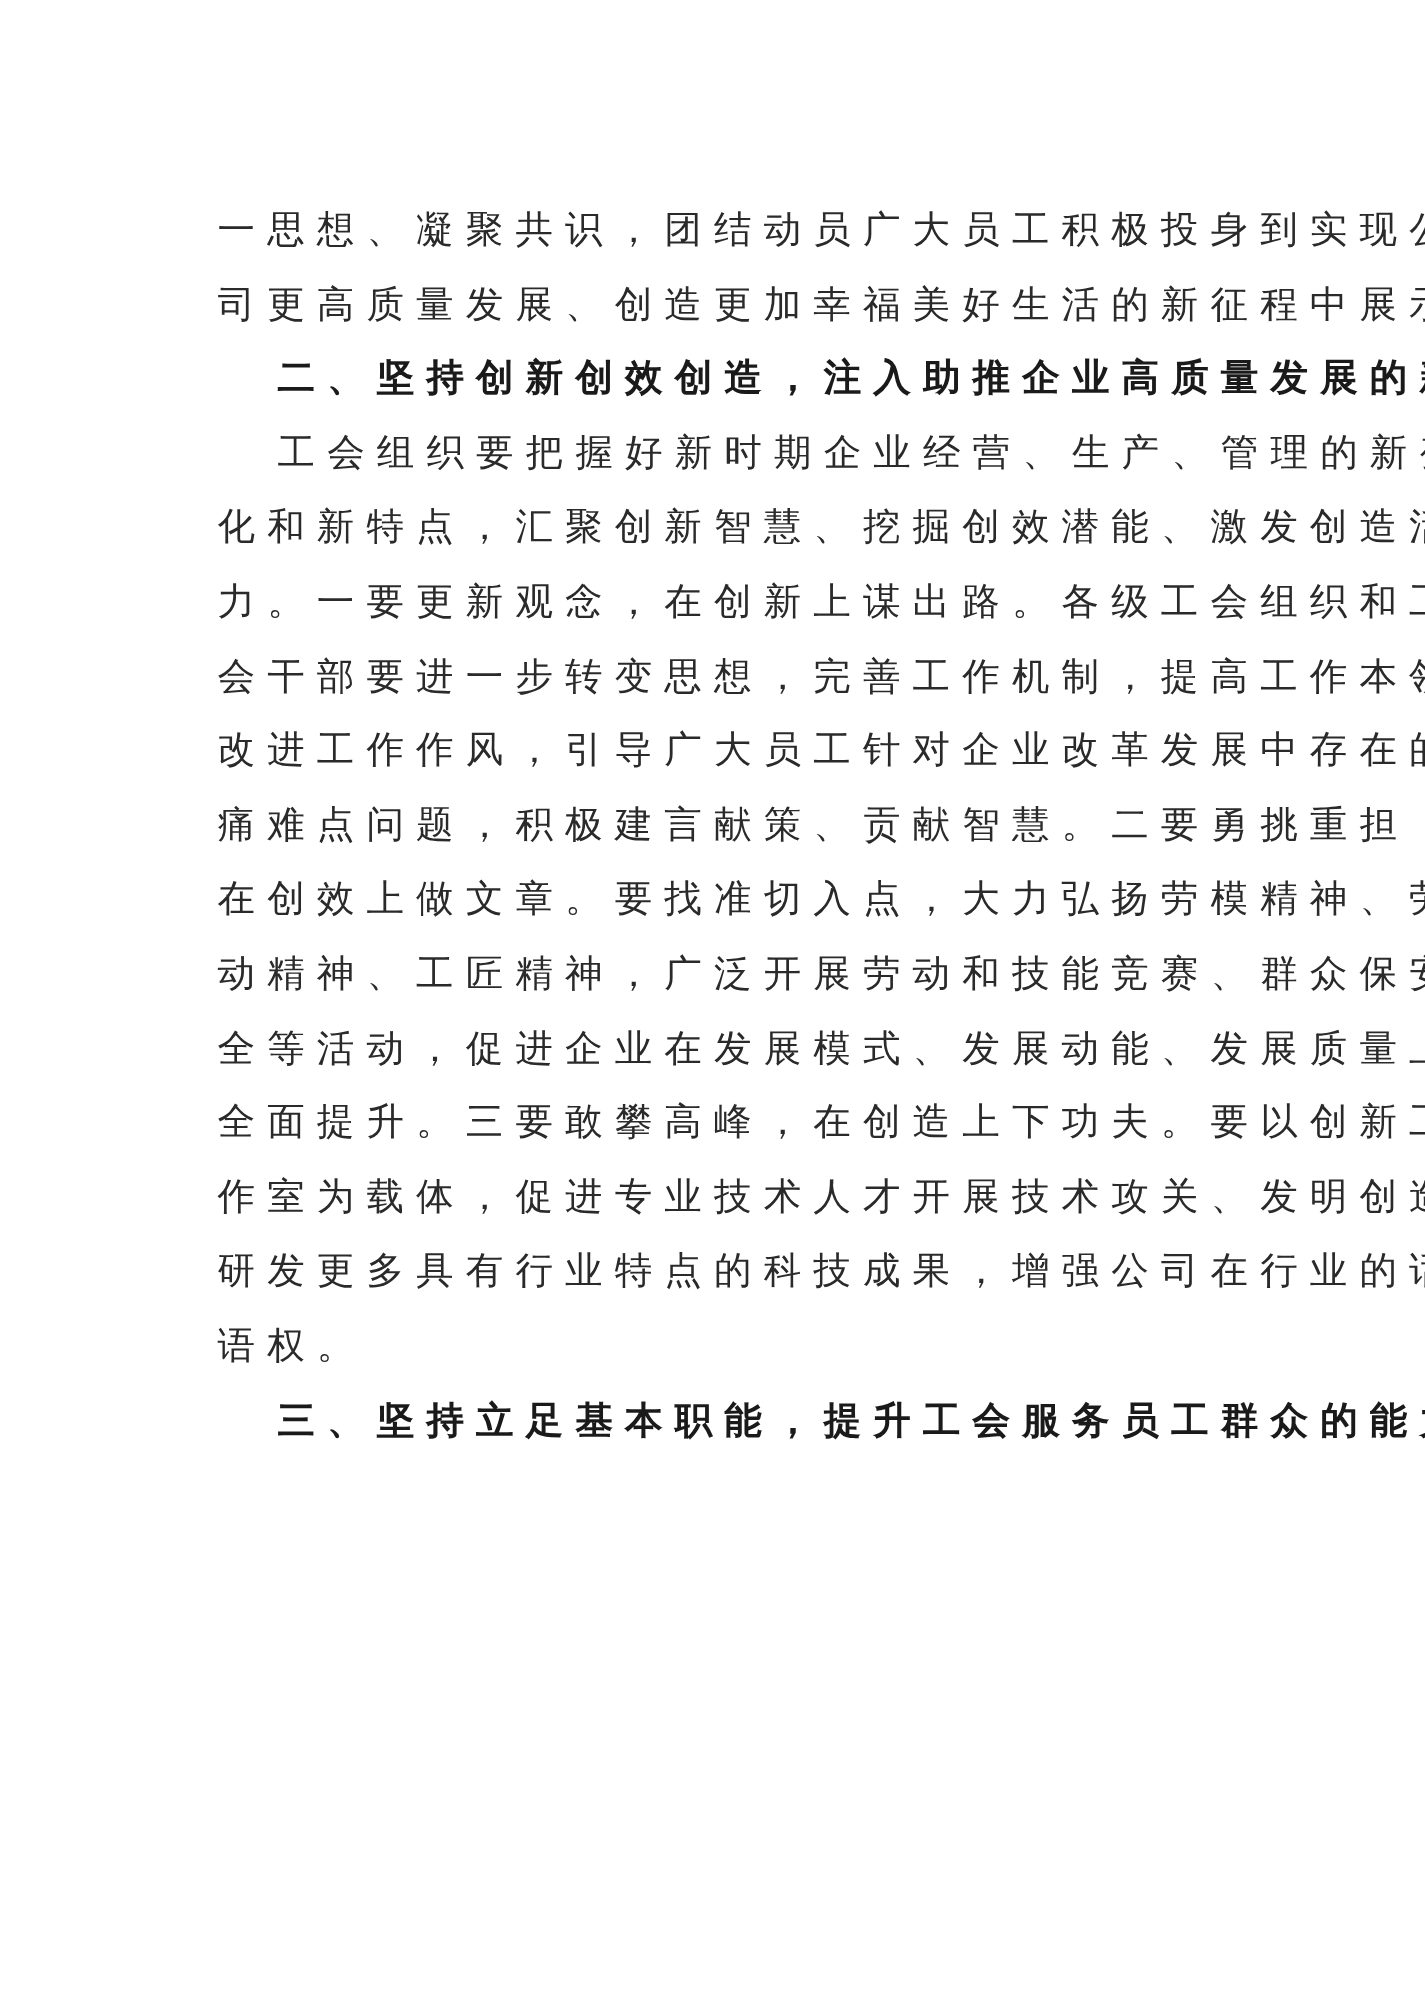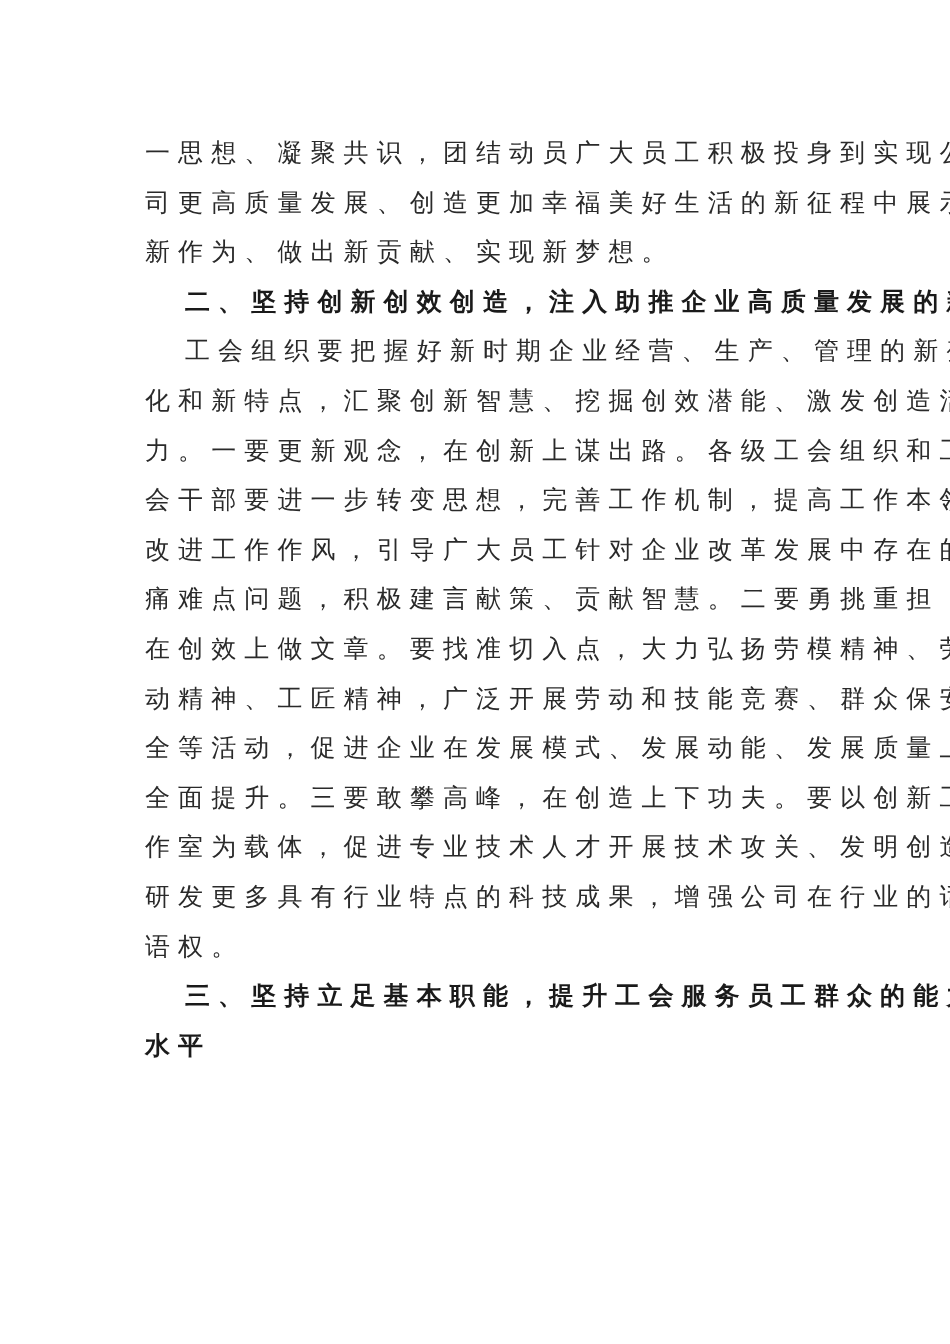--- a/index.html
+++ b/index.html
@@ -39,21 +39,20 @@
     }
   </style>
 </head>
 <body>
 
 <div class="page">
 
   <div>
     <div class="line">一思想、凝聚共识，团结动员广大员工积极投身到实现公</div>
     <div class="line">司更高质量发展、创造更加幸福美好生活的新征程中展示</div>
-    <div class="line">新作为、做出新贡献、实现新梦想。</div>
   </div>
 
   <div>
     <div class="line heading indent">二、坚持创新创效创造，注入助推企业高质量发展的新</div>
   </div>
 
   <div>
     <div class="line indent">工会组织要把握好新时期企业经营、生产、管理的新变</div>
     <div class="line">化和新特点，汇聚创新智慧、挖掘创效潜能、激发创造活</div>
     <div class="line">力。一要更新观念，在创新上谋出路。各级工会组织和工</div>
@@ -64,16 +63,15 @@
     <div class="line">动精神、工匠精神，广泛开展劳动和技能竞赛、群众保安</div>
     <div class="line">全等活动，促进企业在发展模式、发展动能、发展质量上</div>
     <div class="line">全面提升。三要敢攀高峰，在创造上下功夫。要以创新工</div>
     <div class="line">作室为载体，促进专业技术人才开展技术攻关、发明创造</div>
     <div class="line">研发更多具有行业特点的科技成果，增强公司在行业的话</div>
     <div class="line">语权。</div>
   </div>
 
   <div>
     <div class="line heading indent">三、坚持立足基本职能，提升工会服务员工群众的能力</div>
-    <div class="line heading">水平</div>
   </div>
 
 </div>
 
 </body></html>

